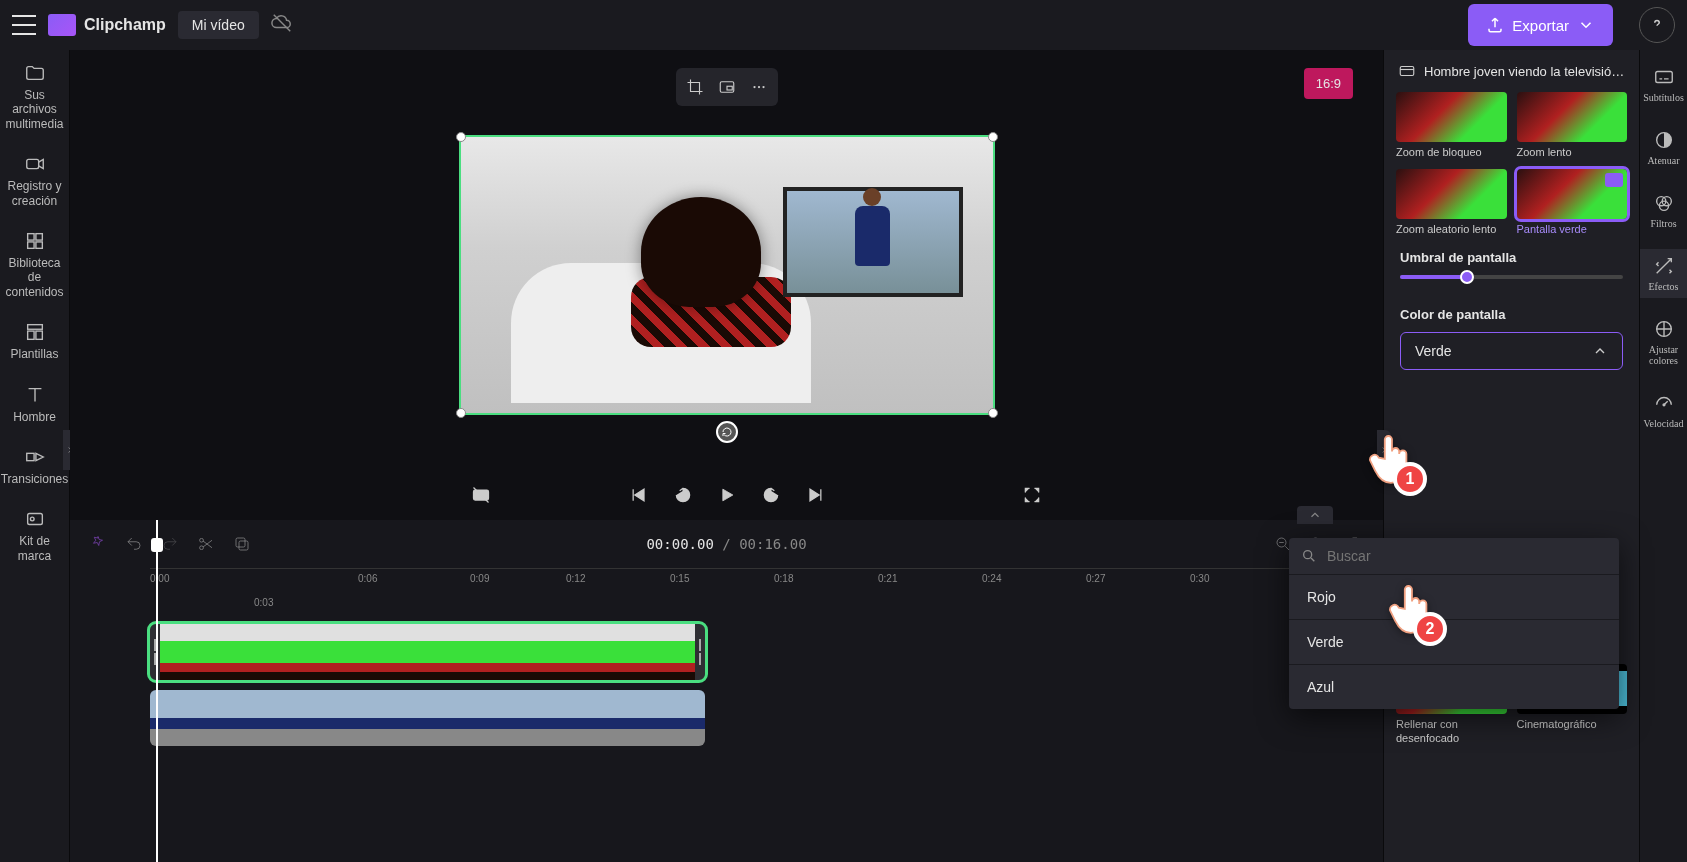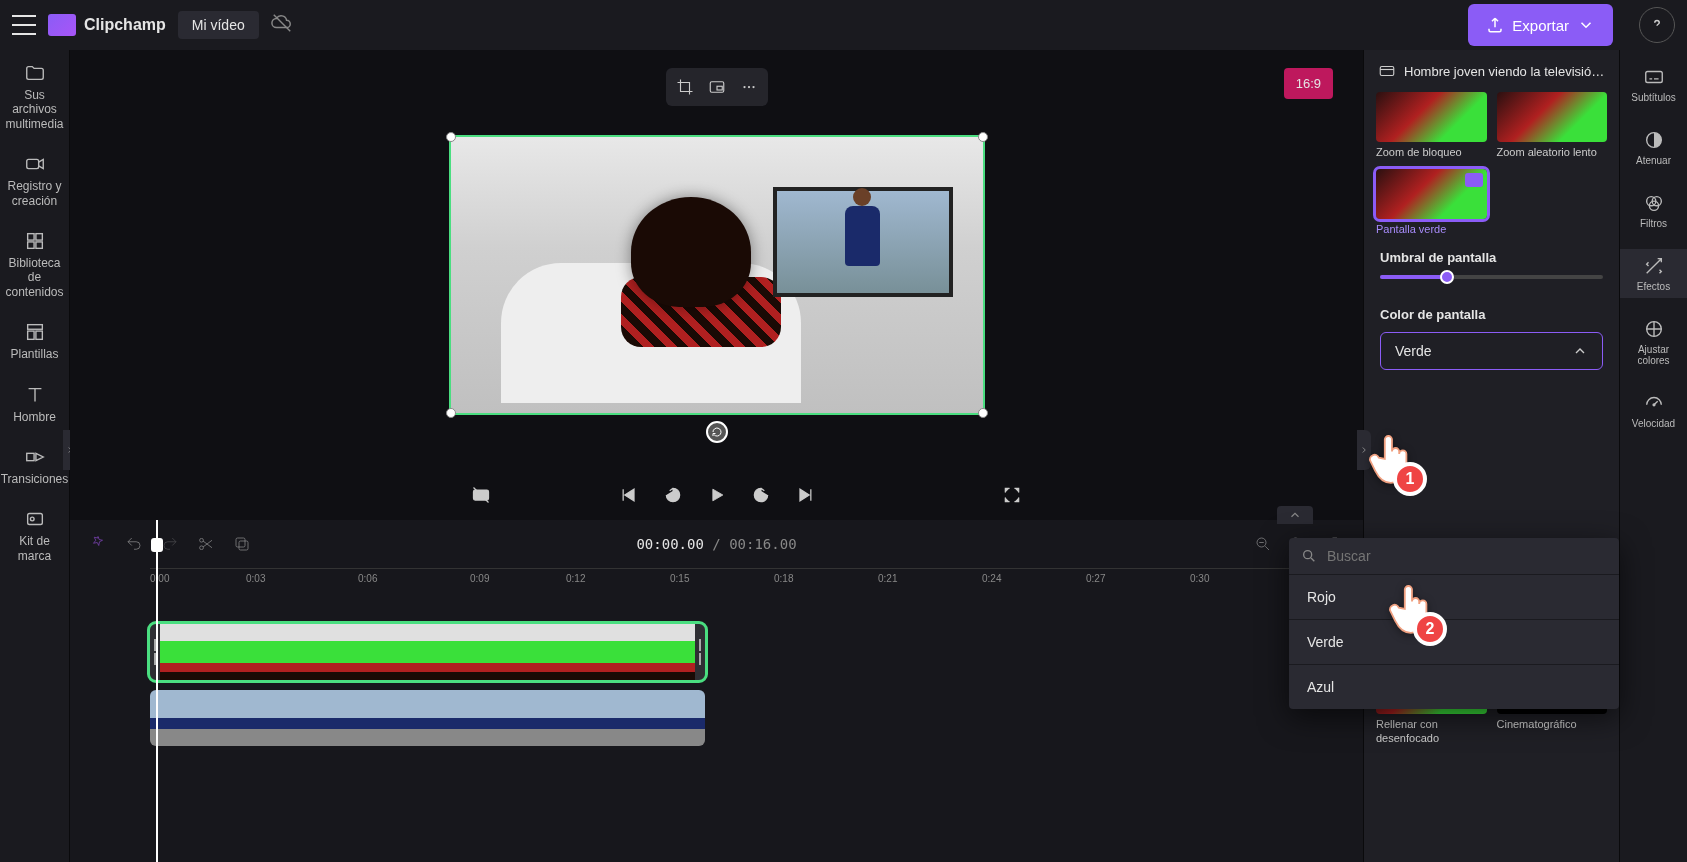--- a/index.html
+++ b/index.html
@@ -93,21 +93,21 @@
   .fx-thumb .fx-badge { position:absolute; top:4px; right:4px; width:18px; height:14px; background:#8b5cf6; border-radius:3px;}
   .fx-label { font-size:11px; color:#ccc; line-height:1.2;}
   .fx-label.sel { color:#a78bfa;}
   .rp-section { padding:14px 16px;}
   .rp-section-title { font-size:13px; font-weight:600; margin-bottom:10px;}
   .slider-track { height:4px; background:#444; border-radius:2px; position:relative;}
   .slider-fill { position:absolute; left:0; height:100%; background:#8b5cf6; border-radius:2px; width:30%;}
   .slider-thumb { position:absolute; left:30%; top:50%; transform:translate(-50%,-50%); width:14px; height:14px; background:#8b5cf6; border-radius:50%; border:2px solid #fff;}
   .dropdown { border:1.5px solid #8b5cf6; border-radius:6px; padding:10px 14px; display:flex; justify-content:space-between; align-items:center; font-size:14px; cursor:pointer; background:#1f1f25;}
   
-  .right-rail { width:68px; background:#1a1a1f; border-left:1px solid #0a0a0c; display:flex; flex-direction:column; align-items:center; padding-top:10px; gap:14px;}
+  .right-rail { width:48px; background:#1a1a1f; border-left:1px solid #0a0a0c; display:flex; flex-direction:column; align-items:center; padding-top:10px; gap:14px;font-family:Liberation Serif, serif;}
   .rr-item { display:flex; flex-direction:column; align-items:center; gap:4px; font-size:10px; color:#bbb; cursor:pointer; padding:6px 2px; width:100%; text-align:center;}
   .rr-item.active { background:#2a2a32;}
   .rr-item svg { width:22px; height:22px; stroke:#bbb; fill:none; stroke-width:1.5;}
 
   .color-dropdown-panel { position:absolute; right:68px; top:538px; width:330px; background:#2a2a32; border-radius:4px; box-shadow:0 8px 30px rgba(0,0,0,.6); z-index:50;}
   .cd-search { display:flex; align-items:center; gap:10px; padding:10px 12px; border-bottom:0; color:#888;}
   .cd-search input { background:transparent; border:none; color:#ccc; font-size:14px; flex:1; outline:none;}
   .cd-item { padding:14px 18px; font-size:14px; border-top:1px solid #1a1a1f; cursor:pointer;}
 
   .cursor-badge { position:absolute; z-index:60;}
@@ -355,21 +355,21 @@
             </div>
           <div class="tl-tool">
               <svg viewBox="0 0 24 24">
                 <path d="M4 20l6-6M20 4l-6 6M14 4h6v6M10 20H4v-6"></path>
               </svg>
             </div>
         </div>
       </div>
       <div class="tl-ruler" id="ruler">
           <span class="tl-tick" style="left: 0px;">0:00</span>
-          <span class="tl-tick" style="left: 96px;">0:03</span>
+          <span class="tl-tick" style="left: 104px; margin-top: 24px;">0:03</span>
           <span class="tl-tick" style="left: 208px;">0:06</span>
           <span class="tl-tick" style="left: 320px;">0:09</span>
           <span class="tl-tick" style="left: 416px;">0:12</span>
           <span class="tl-tick" style="left: 520px;">0:15</span>
           <span class="tl-tick" style="left: 624px;">0:18</span>
           <span class="tl-tick" style="left: 728px;">0:21</span>
           <span class="tl-tick" style="left: 832px;">0:24</span>
           <span class="tl-tick" style="left: 936px;">0:27</span>
           <span class="tl-tick" style="left: 1040px;">0:30</span>
         </div>
@@ -410,20 +410,24 @@
         </svg>
       <span>Hombre joven viendo la televisión...</span>
     </div>
     <div class="rp-grid">
       <div class="fx-card">
         <div class="fx-thumb"></div>
         <div class="fx-label">Zoom de bloqueo</div>
       </div>
       <div class="fx-card">
         <div class="fx-thumb"></div>
+        <div class="fx-label">Zoom lento</div>
+      </div>
+      <div class="fx-card">
+        <div class="fx-thumb"></div>
         <div class="fx-label">Zoom aleatorio lento</div>
       </div>
       <div class="fx-card">
         <div class="fx-thumb sel">
             <div class="fx-badge"></div>
           </div>
         <div class="fx-label sel">Pantalla verde</div>
       </div>
     </div>
     <div class="rp-section">

